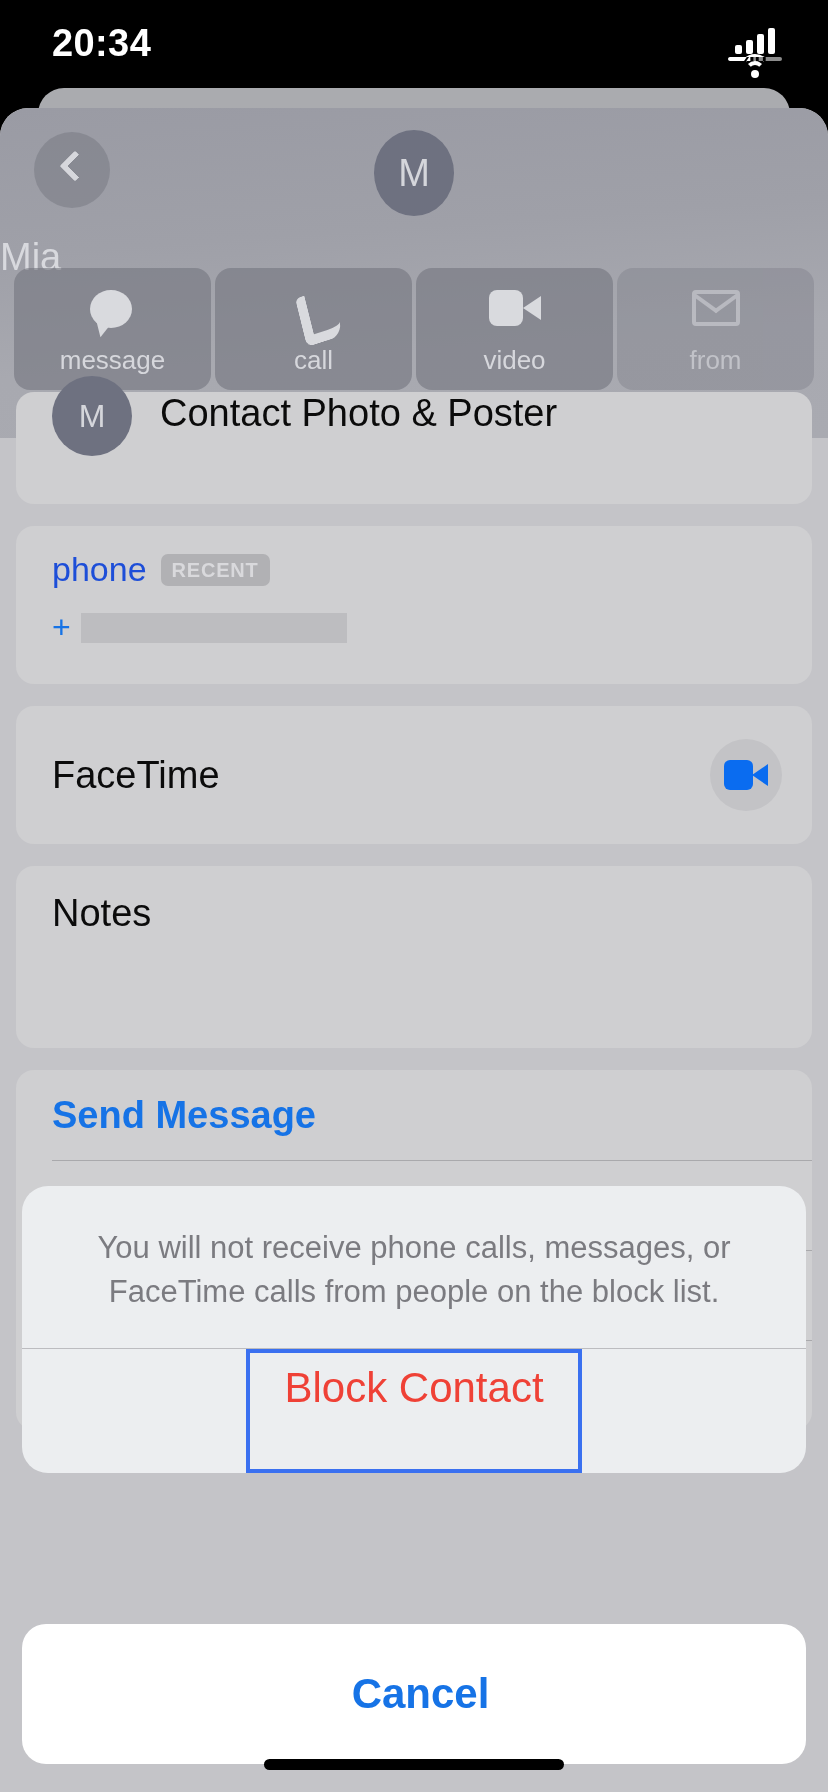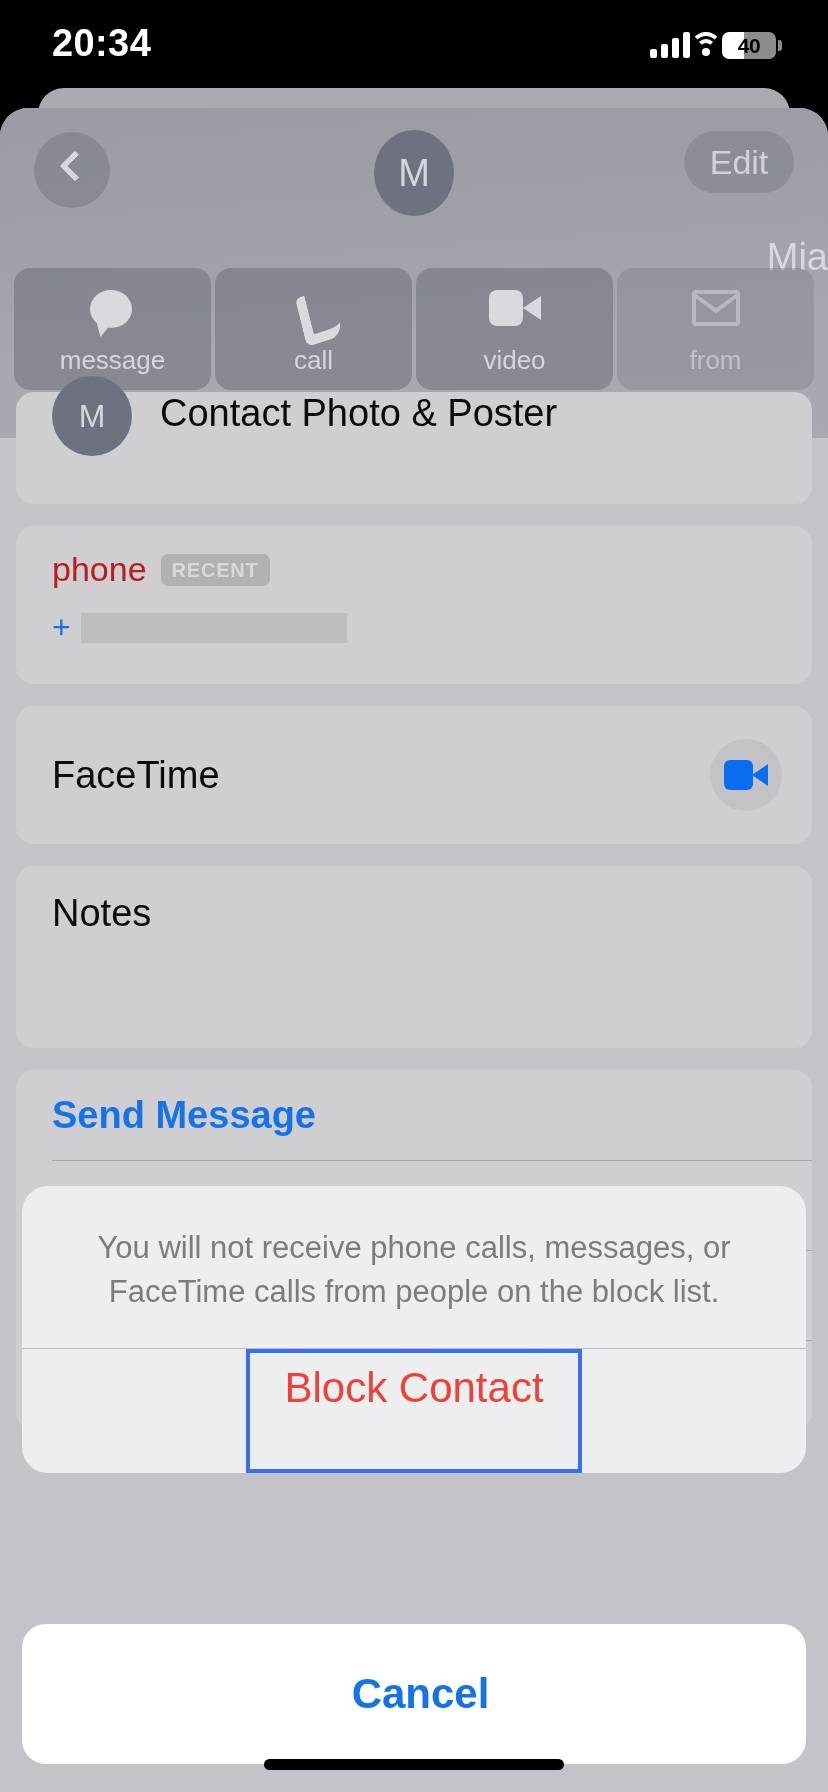--- a/index.html
+++ b/index.html
@@ -39,20 +39,21 @@
     font-weight: 600;
     letter-spacing: 0.4px;
   }
   #status-right {
     position: absolute;
     right: 46px;
     top: 28px;
     display: flex;
     align-items: center;
     height: 34px;
+    flex-direction: column;
   }
   .signal-bars { display: flex; align-items: flex-end; gap: 4px; height: 26px; }
   .signal-bars i {
     display: block; width: 7px; background: #fff; border-radius: 2px;
   }
   .signal-bars i:nth-child(1) { height: 9px; }
   .signal-bars i:nth-child(2) { height: 14px; }
   .signal-bars i:nth-child(3) { height: 20px; }
   .signal-bars i:nth-child(4) { height: 26px; }
 
@@ -174,21 +175,21 @@
     border-radius: 50%;
     background: #6e7180;
     color: #d5d6db;
     font-size: 38px;
     line-height: 86px;
     text-align: center;
   }
   #header-name {
     position: absolute;
     left: 0; right: 0; top: 128px;
-    text-align: right;
+    text-align: left;
     color: #d8d9de;
     font-size: 38px;
   }
 
   #action-row {
     position: absolute;
     left: 14px; top: 160px;
     width: 800px;
     display: flex;
     gap: 4px;
@@ -303,21 +304,21 @@
   #pp-label {
     margin-left: 28px;
     margin-top: 0px;
     font-size: 38px;
     color: #0b0b0b;
   }
 
   
   #phone-card { height: 158px; padding: 24px 36px 0 36px; }
   .field-label-row { display: flex; align-items: center; gap: 14px; }
-  .field-label { font-size: 34px; color: #b91c1c; text-align: center; }
+  .field-label { font-size: 34px; color: #1d4ed8; text-align: center; }
   #recent-badge {
     background: #b1b1b4;
     color: #d9d9dc;
     font-size: 20px;
     font-weight: 700;
     letter-spacing: 0.8px;
     padding: 5px 11px 4px 11px;
     border-radius: 7px;
   }
   #phone-value-row {
@@ -455,21 +456,20 @@
   <div id="card-behind"></div>
 
   <div id="contact-sheet">
 
     <div id="contact-header">
 
       <div id="back-button">
         <span class="chev"></span>
       </div>
 
-      <div id="edit-button">Edit</div>
 
       <div id="header-avatar">M</div>
 
       <div id="header-name">Mia</div>
 
       <div id="action-row">
 
         <div class="action-btn">
           <div class="ic">
             <div class="ic-message">

